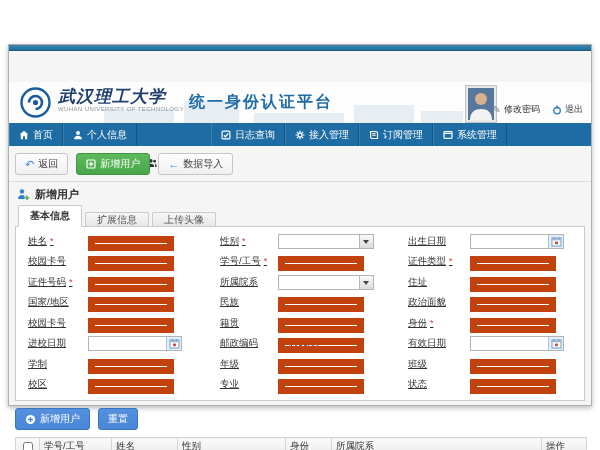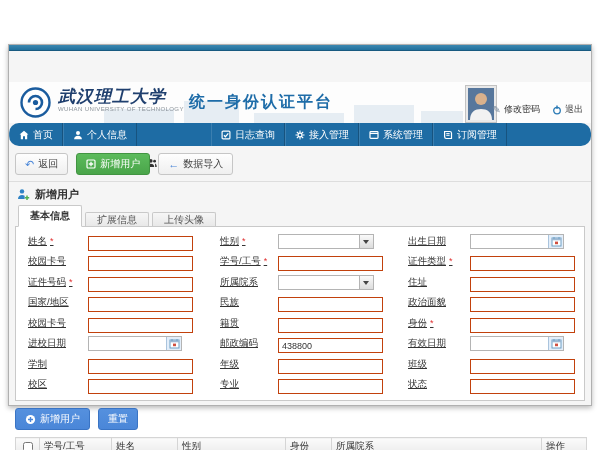--- a/index.html
+++ b/index.html
@@ -12,21 +12,21 @@
   .logo { position:absolute; left:11px; top:5px; }
   .uni { position:absolute; left:49px; top:5px; }
   .uni-name { font-family:"Liberation Serif","DejaVu Serif",serif; font-style:italic; font-weight:bold; font-size:17px; color:#1f3f6e; letter-spacing:1px; line-height:19px; }
   .uni-en { font-size:6px; color:#8a9299; letter-spacing:.4px; }
   .plat { position:absolute; left:180px; top:10px; font-size:16px; font-weight:bold; color:#1e6ca8; letter-spacing:2px; }
   .avatar { position:absolute; left:457px; top:4px; width:30px; height:36px; border:2px solid #e9e9e9; outline:1px solid #c2c2c2; background:#57779c; }
   .hlinks { position:absolute; right:8px; bottom:7px; display:flex; gap:12px; font-size:9px; color:#333; align-items:center; }
   .hlink { display:flex; align-items:center; gap:3px; cursor:pointer; }
   .pencil { color:#7d8ea0; font-size:10px; }
   
-  .nav { height:23px; background:#1e6ca4; display:flex;border-radius:10px; }
+  .nav { height:23px; background:#1e6ca4; display:flex; }
   .nav-item { display:flex; align-items:center; gap:4px; padding:0 9px; font-size:10px; color:#fff; border-right:1px solid rgba(0,0,0,.22); border-left:1px solid rgba(255,255,255,.13); cursor:pointer; white-space:nowrap; }
   .nav-item svg { flex:none; }
   .nav-item.active { background:#f5f5f5; color:#333; border-left-color:transparent;margin-top:40px; }
   
   .toolbar { padding:7px 6px; display:flex; gap:8px; border-bottom:1px solid #ddd; align-items:center; height:36px; }
   .btn { height:22px; display:inline-flex; align-items:center; gap:4px; padding:0 9px; font-size:10px; border-radius:3px; cursor:pointer; }
   .btn.light { background:linear-gradient(#fefefe,#efefef); border:1px solid #c6c6c6; color:#444; }
   .btn.green { background:linear-gradient(#5cbb5c,#4aa54a); border:1px solid #429442; color:#fff; }
   .btn.blue { background:linear-gradient(#5590de,#4a86d8); border:1px solid #3a74c4; color:#fff; }
   .arrow-glyph { color:#4a86d8; font-size:11px; line-height:10px; }
@@ -34,21 +34,21 @@
   .section-title { display:flex; align-items:center; gap:5px; padding:5px 8px 4px; font-size:11px; font-weight:bold; color:#333; height:23px; }
   
   .tabs { display:flex; gap:3px; margin:0 6px; padding-left:3px; border-bottom:1px solid #c9c9c9; height:22px; align-items:flex-end; }
   .tab { height:14px; display:flex; align-items:center; padding:0 11px; font-size:10px; color:#555; background:linear-gradient(#f6f6f6,#e8e8e8); border:1px solid #c9c9c9; border-bottom:none; border-radius:2px 2px 0 0; cursor:pointer; }
   .tab.active { background:#fff; color:#333; font-weight:bold; height:22px; margin-bottom:-1px; border-bottom:1px solid #fff; }
   
   .form-panel { margin:0 6px; background:#fff; border:1px solid #c9c9c9; border-top:none; padding:5px 0 6px 12px; }
   .fgrid { display:grid; grid-template-columns:60px 132px 58px 130px 62px 104px; row-gap:2px; align-items:center; }
   .flabel { font-size:9.5px; color:#333; white-space:nowrap;text-decoration:underline; }
   .req { color:#e03131; margin-left:3px; font-size:9px; }
-  .finput { width:105px; height:15px; border:1px solid #c2410c; font-size:9px; padding:0 3px; color:#333; background:#fff; }
+  .finput { width:86px; height:15px; border:7px solid #c2410c; font-size:9px; padding:0 3px; color:#333; background:#fff; }
   .fcombo { width:96px; height:15px; border:1px solid #b4b4b4; background:#fff; display:flex; cursor:pointer; }
   .fcombo .sel-txt { flex:1; }
   .sel-btn { width:14px; background:linear-gradient(#fafafa,#dcdcdc); border-left:1px solid #b4b4b4; position:relative; }
   .sel-btn::before { content:""; position:absolute; left:3px; top:5px; border:3.5px solid transparent; border-top:4px solid #444; }
   .fdate { width:94px; height:15px; border:1px solid #b4b4b4; background:#fff; display:flex; }
   .fdate .dtxt { flex:1; }
   .cal { width:15px; background:#e3eefa; border-left:1px solid #aac4dd; display:flex; align-items:center; justify-content:center; cursor:pointer; }
   
   .actions { padding:7px 6px; display:flex; gap:8px; height:36px; align-items:center; }
   
@@ -137,31 +137,31 @@
     </div>
     <div class="nav-item">
       <svg width="10" height="10" viewBox="0 0 10 10">
           <circle cx="5" cy="5" r="2" fill="none" stroke="currentColor" stroke-width="1.3"></circle>
           <path d="M5 .5v1.7M5 7.8v1.7M.5 5h1.7M7.8 5h1.7M1.8 1.8l1.2 1.2M7 7l1.2 1.2M8.2 1.8 7 3M3 7 1.8 8.2" stroke="currentColor" stroke-width="1.1"></path>
         </svg>
       <span>接入管理</span>
     </div>
     <div class="nav-item">
       <svg width="10" height="10" viewBox="0 0 10 10">
+          <path d="M1.6 1.5h5.2A1.7 1.7 0 0 1 8.5 3.2v5.3H3.3A1.7 1.7 0 0 1 1.6 6.8z" fill="none" stroke="currentColor" stroke-width="1.2"></path>
+          <path d="M3.3 3.6h3.3M3.3 5.3h3.3" stroke="currentColor" stroke-width="1"></path>
+        </svg>
+      <span>订阅管理</span>
+    </div>
+    <div class="nav-item">
+      <svg width="10" height="10" viewBox="0 0 10 10">
           <rect x="1" y="1.6" width="8" height="6.8" rx=".8" fill="none" stroke="currentColor" stroke-width="1.2"></rect>
           <path d="M1 3.5h8" stroke="currentColor" stroke-width="1.1"></path>
         </svg>
       <span>系统管理</span>
-    </div>
-    <div class="nav-item">
-      <svg width="10" height="10" viewBox="0 0 10 10">
-          <path d="M1.6 1.5h5.2A1.7 1.7 0 0 1 8.5 3.2v5.3H3.3A1.7 1.7 0 0 1 1.6 6.8z" fill="none" stroke="currentColor" stroke-width="1.2"></path>
-          <path d="M3.3 3.6h3.3M3.3 5.3h3.3" stroke="currentColor" stroke-width="1"></path>
-        </svg>
-      <span>订阅管理</span>
     </div>
   </div>
 
   <div class="toolbar">
     <span class="btn light">
       <span class="arrow-glyph">↶</span>
       <span>返回</span>
     </span>
     <span class="btn green">
       <svg width="10" height="10" viewBox="0 0 10 10">

